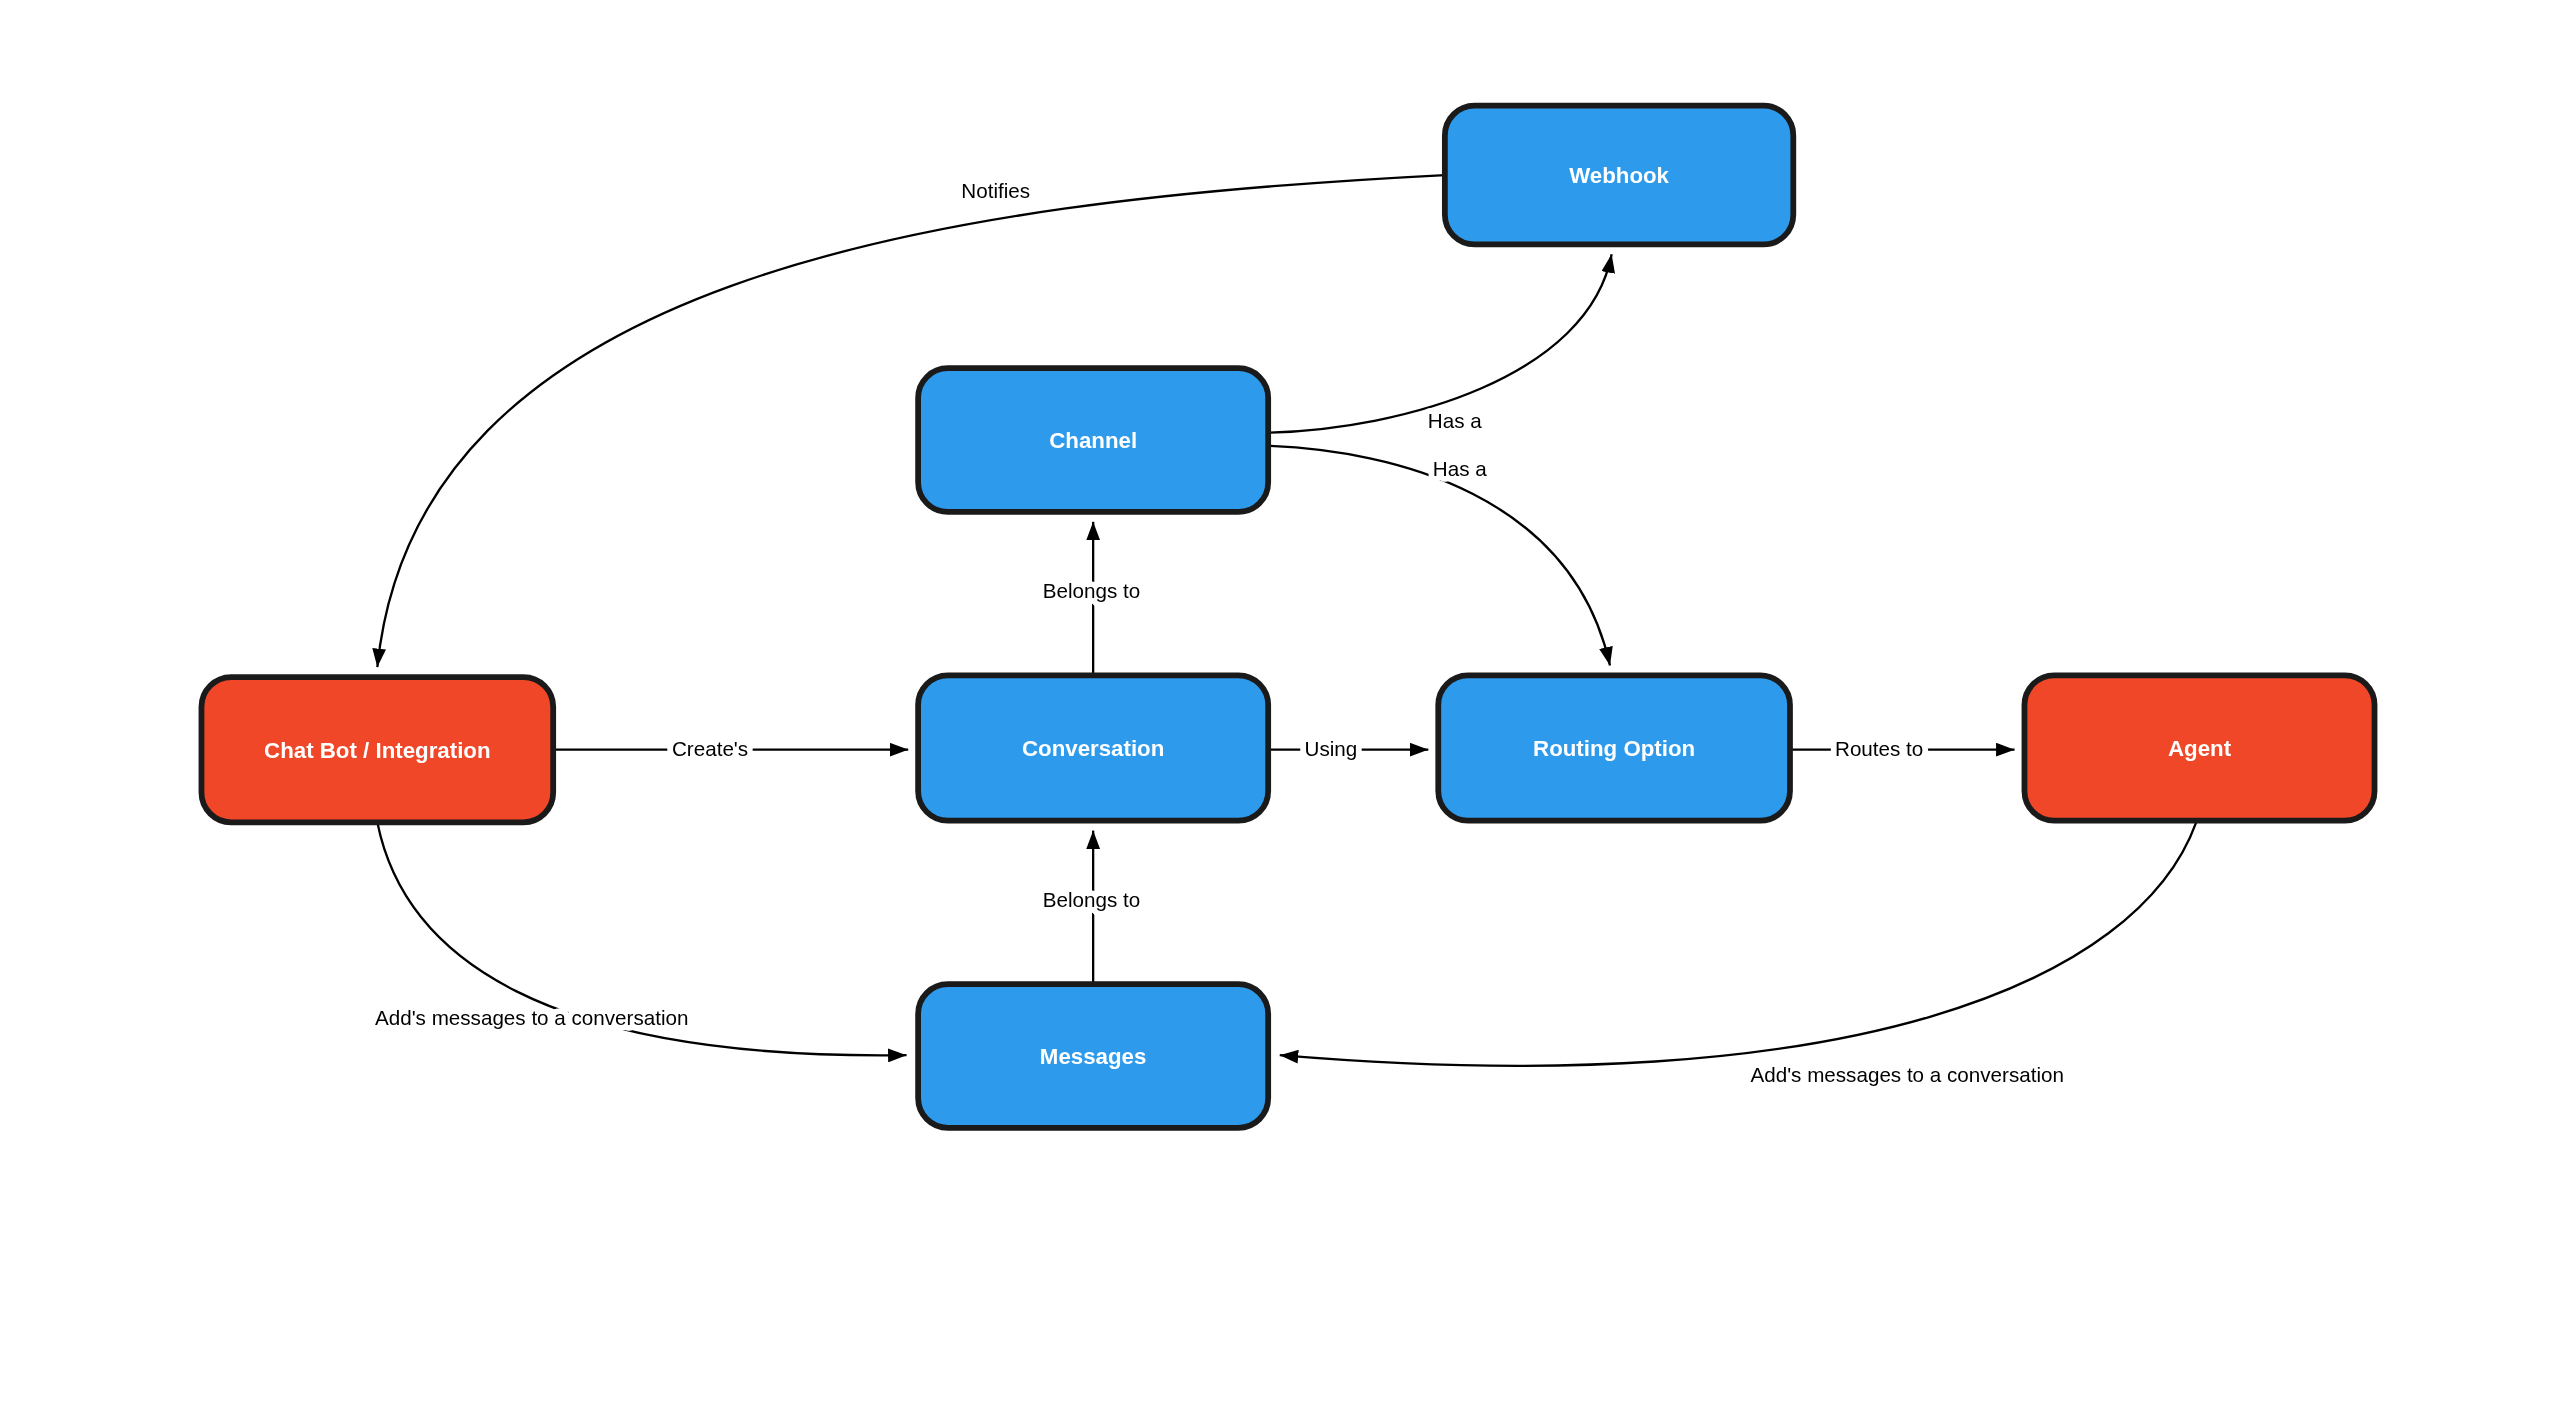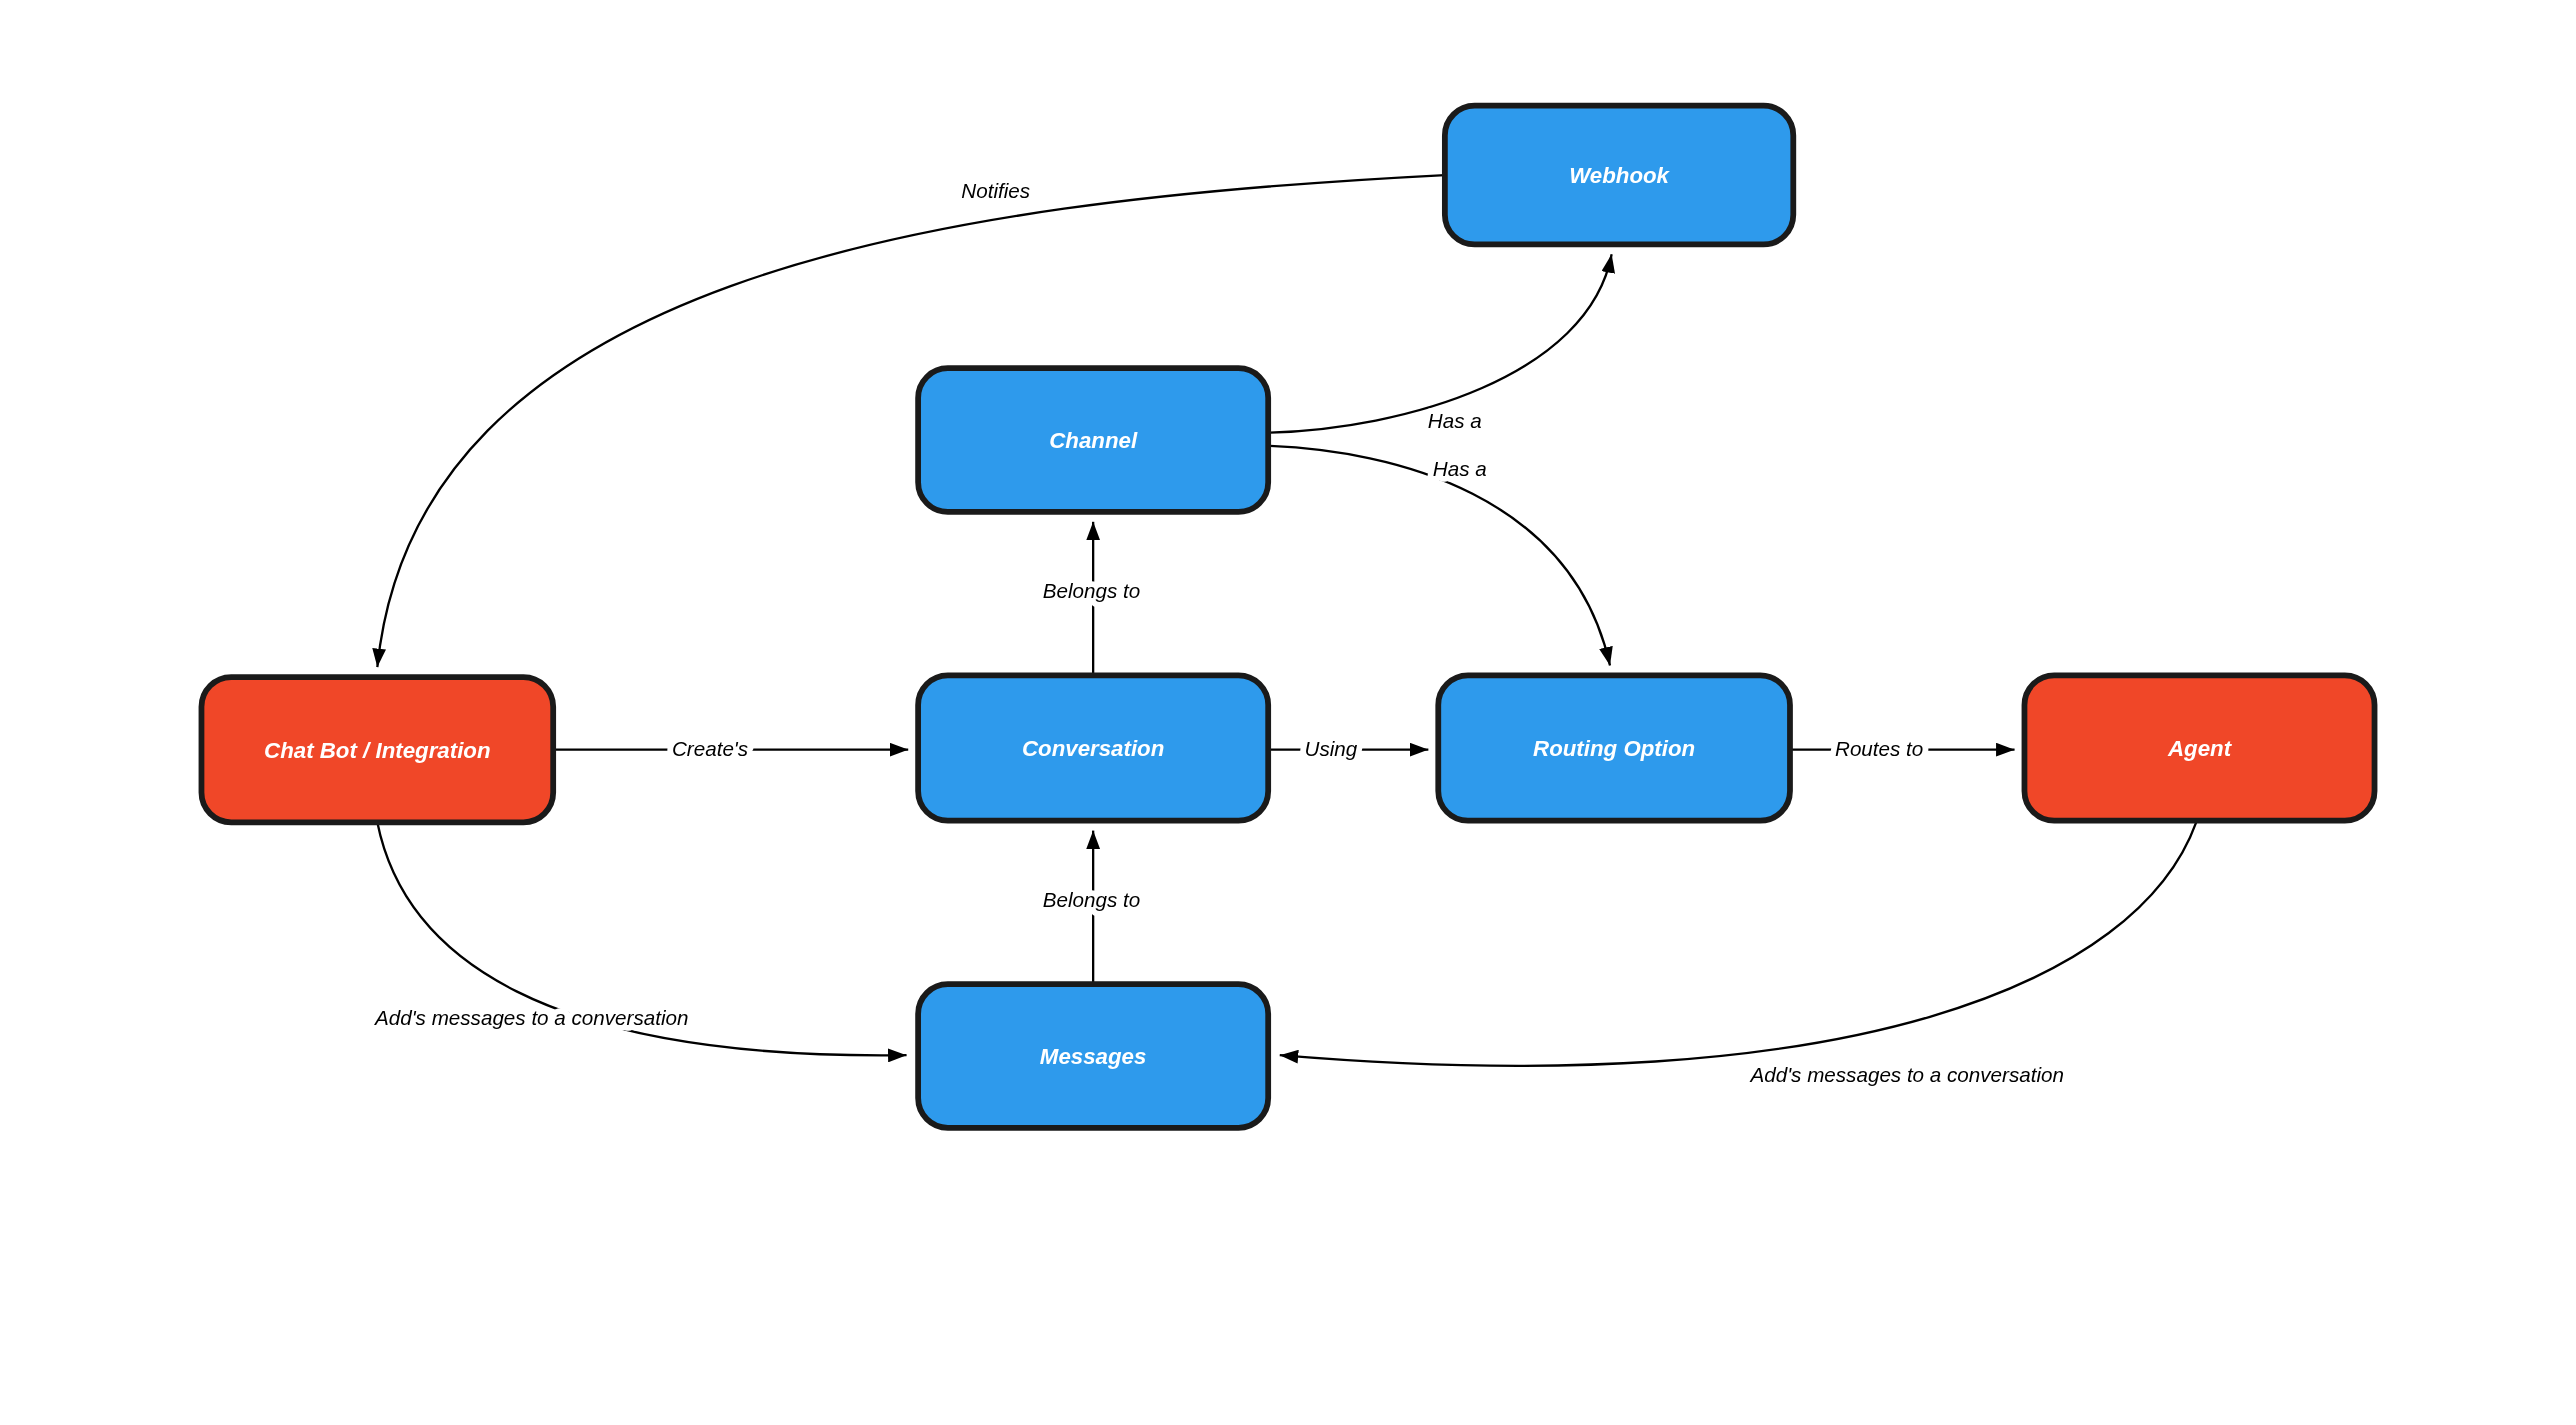--- a/index.html
+++ b/index.html
@@ -3,21 +3,20 @@
 <meta charset="utf-8">
 <style>
   html, body {
     margin: 0;
     padding: 0;
     background: #FFFFFF;
   }
   .canvas-wrap {
     width: 100%;
     background: #d946ef;
-    font-style: italic;
   }
   svg { display: block; width: 100%; height: auto; background: #FFFFFF; }
 
   .node-rect {
     stroke: #1A1A1A;
     stroke-width: 3.5;
   }
   .node-label {
     fill: #FFFFFF;
     font-family: "Liberation Sans", "DejaVu Sans", sans-serif;

